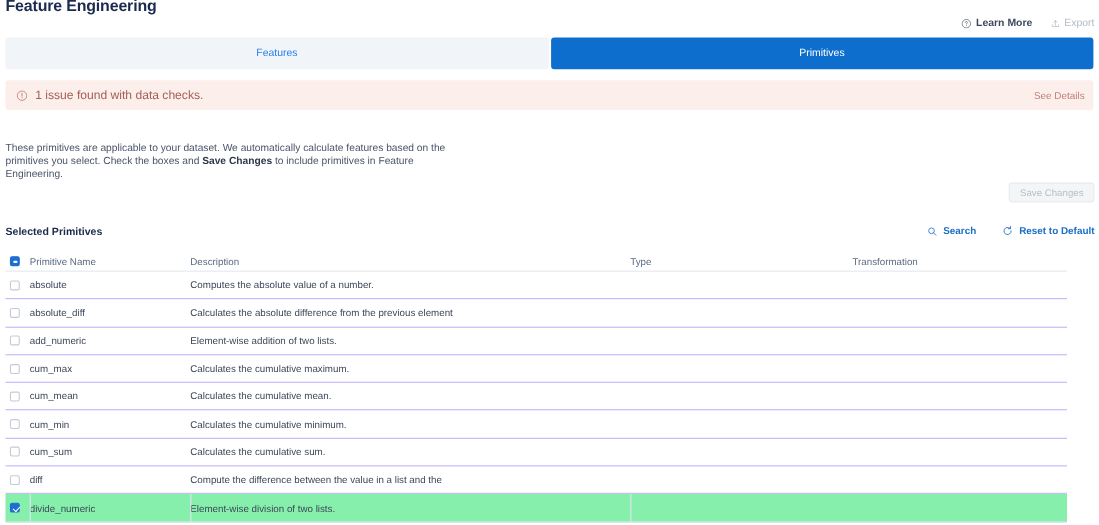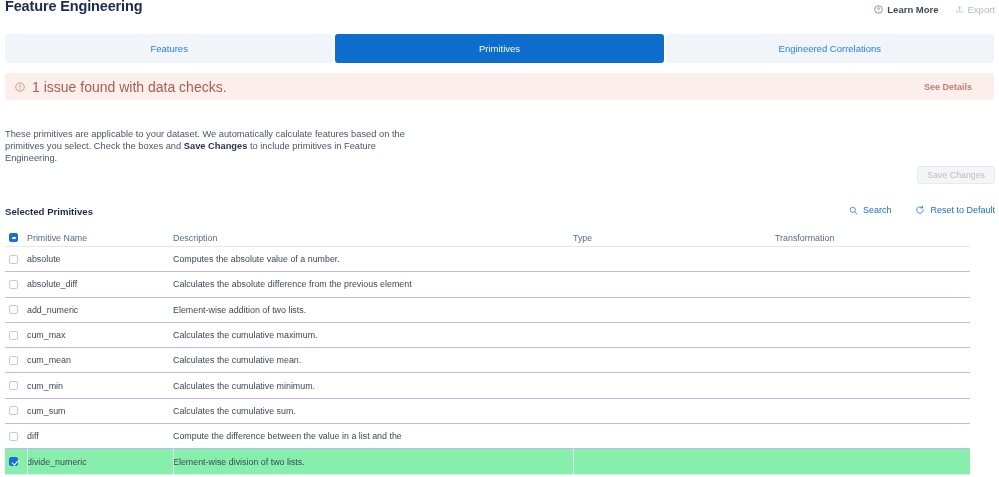--- a/index.html
+++ b/index.html
@@ -17,21 +17,21 @@
   .header {
     position: absolute; left: 0; top: 0; width: 999px; height: 26px;
     display: flex; align-items: center;
   }
   .page-title {
     position: absolute; left: 5px; top: -2px;
     font-size: 14.5px; font-weight: bold; color: #1b2a4e;
     letter-spacing: -0.15px;
   }
   .header-actions {
-    position: absolute; right: 4px; top: 4px;
+    position: absolute; right: 4px; top: 16px;
     display: flex; align-items: center; gap: 16px;
   }
   .hdr-action {
     display: flex; align-items: center; gap: 4px;
     font-size: 9.5px; font-weight: bold; white-space: nowrap;
   }
   .hdr-action.learn { color: #3d4a5c; }
   .hdr-action.export { color: #b3bac5; font-weight: normal; }
   .hdr-action svg { display: block; }
 
@@ -52,24 +52,24 @@
 
   
   .alert {
     position: absolute; left: 5px; top: 73px;
     width: 989px; height: 27px;
     background: #fceeea;
     border-radius: 3px;
     display: flex; align-items: center;
   }
   .alert-left { display: flex; align-items: center; gap: 7px; margin-left: 10px; }
-  .alert-text { font-size: 14px; color: #a35f55; }
+  .alert-text { font-size: 11px; color: #a35f55; }
   .alert-link {
-    position: absolute; right: 22px;
-    font-size: 9px; color: #c08078; font-weight: bold;
+    position: absolute; right: 8px;
+    font-size: 9px; color: #c08078;
   }
   .alert svg { display: block; }
 
   
   .desc {
     position: absolute; left: 5px; top: 128px;
     width: 420px;
     font-size: 9.3px; line-height: 12px; color: #4a5568;
   }
   .desc b { font-weight: bold; color: #2d3748; }
@@ -83,21 +83,21 @@
     font-size: 8.8px; color: #b8bec8;
   }
 
   
   .section-title {
     position: absolute; left: 5px; top: 206px;
     font-size: 9.6px; font-weight: bold; color: #1b2a4e;
   }
   .table-actions {
     position: absolute; right: 4px; top: 205px;
-    display: flex; align-items: center; gap: 24px;
+    display: flex; align-items: center; gap: 24px; font-weight: bold;
   }
   .tbl-action {
     display: flex; align-items: center; gap: 5px;
     font-size: 9px; color: #1a6fc4; white-space: nowrap;
   }
   .tbl-action svg { display: block; }
 
   
   .table { position: absolute; left: 5px; top: 229px; width: 965px; }
   .trow {
@@ -165,23 +165,20 @@
     </div>
   </div>
 
   <div class="tabs">
     <div class="tab">
       <span>Features</span>
     </div>
     <div class="tab active">
       <span>Primitives</span>
     </div>
-    <div class="tab">
-      <span>Engineered Correlations</span>
-    </div>
   </div>
 
   <div class="alert">
     <div class="alert-left">
       <span>
         <svg width="10" height="10" viewBox="0 0 16 16">
           <circle cx="8" cy="8" r="6.8" fill="none" stroke="#bd7d73" stroke-width="1.2"></circle>
           <path d="M8 4.4v4.2" stroke="#bd7d73" stroke-width="1.3" stroke-linecap="round"></path>
           <circle cx="8" cy="11" r="0.85" fill="#bd7d73"></circle>
         </svg>

